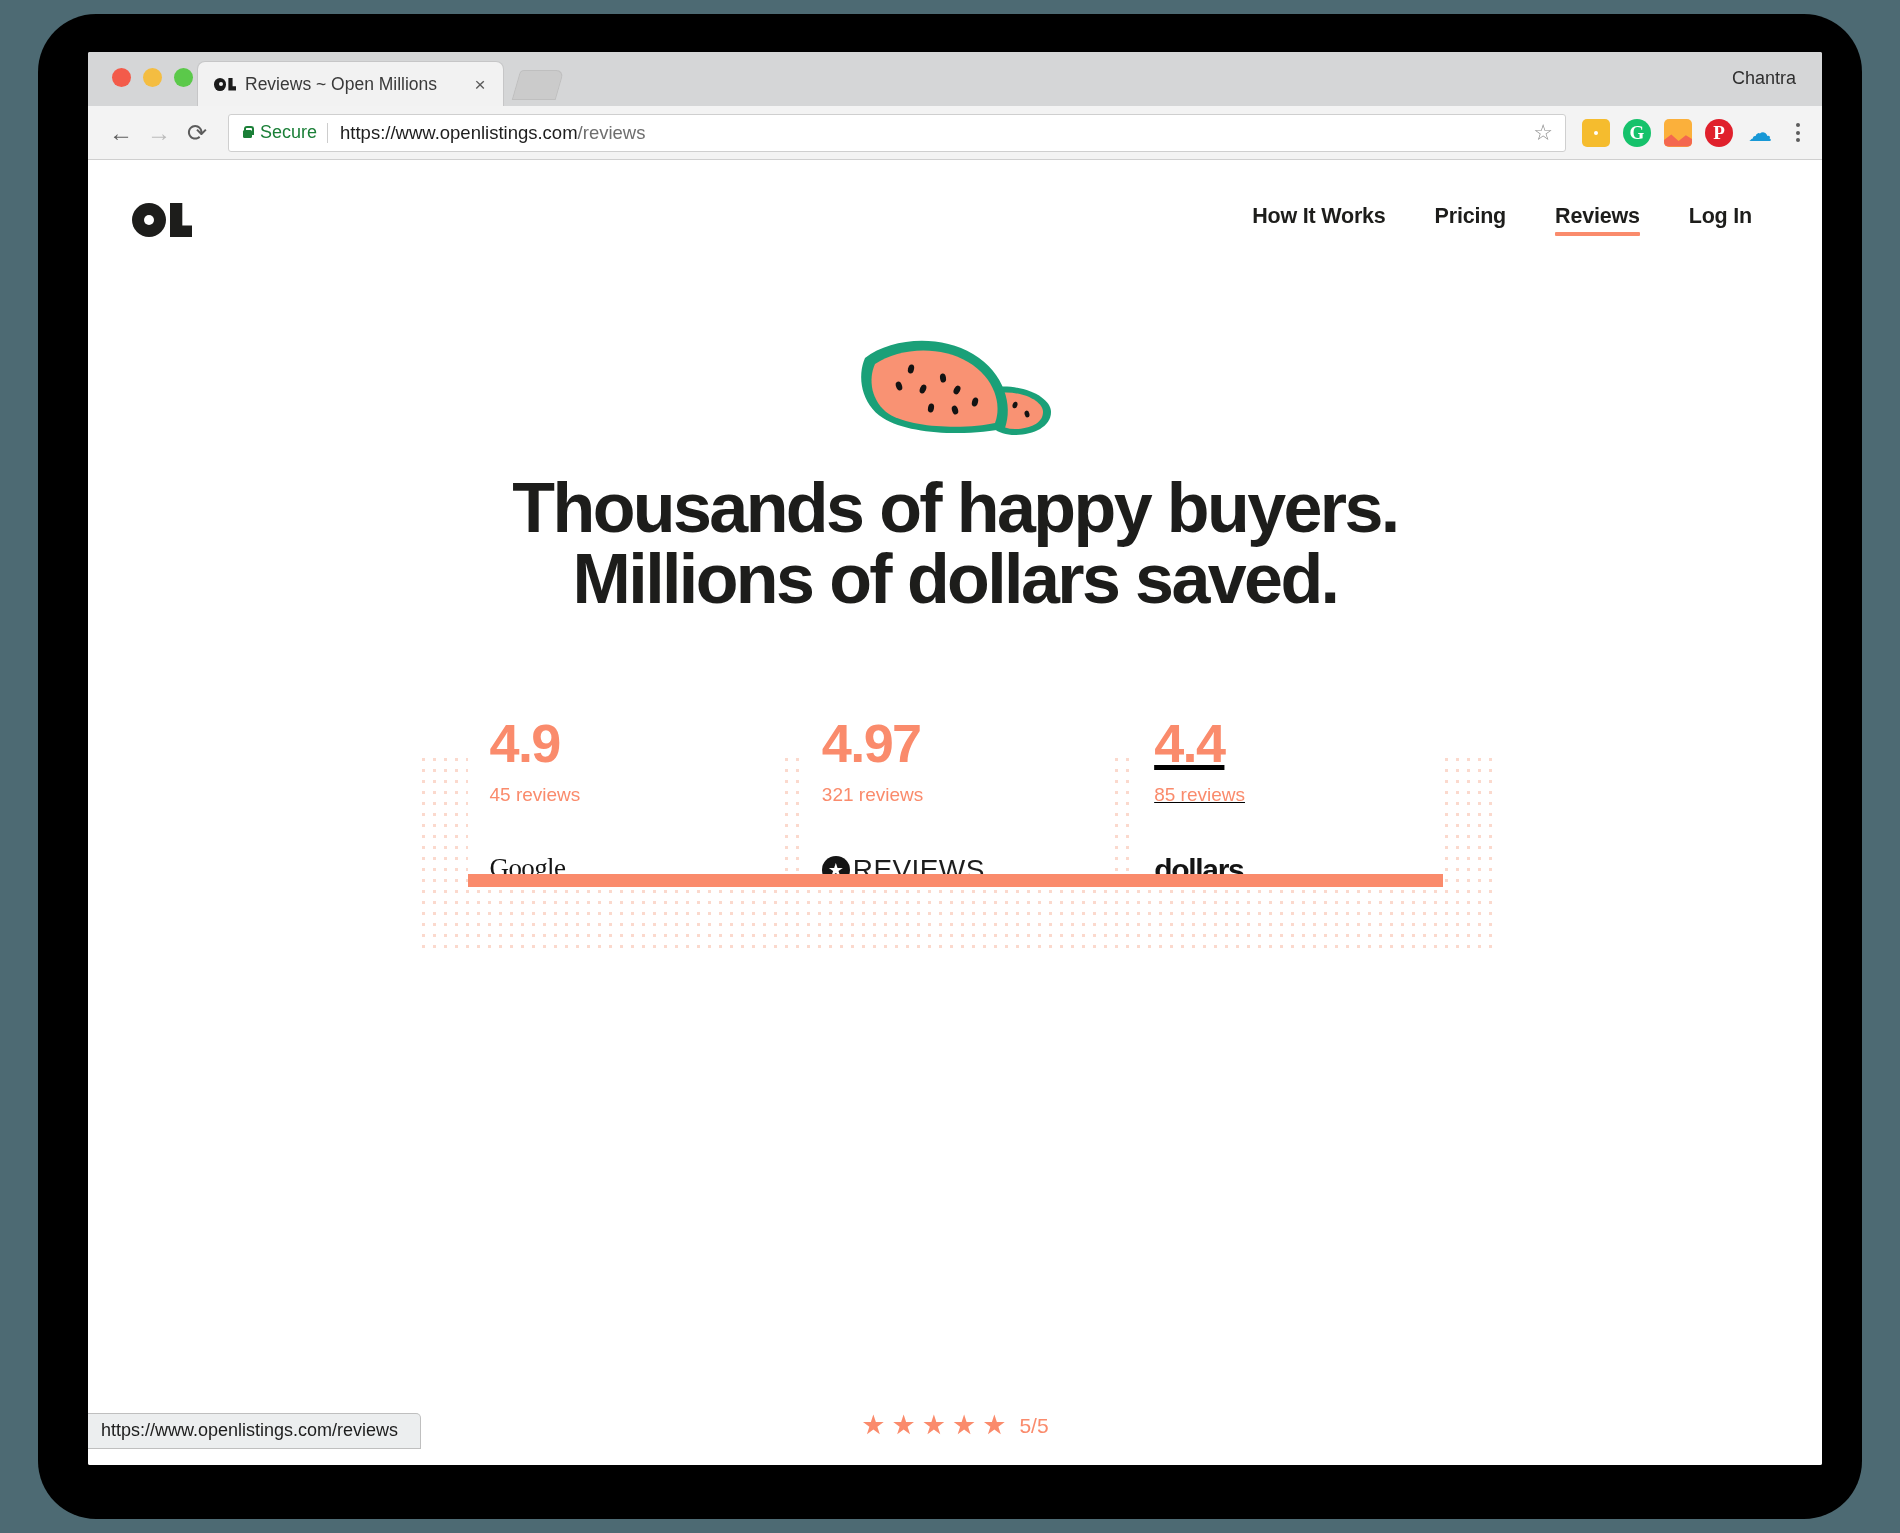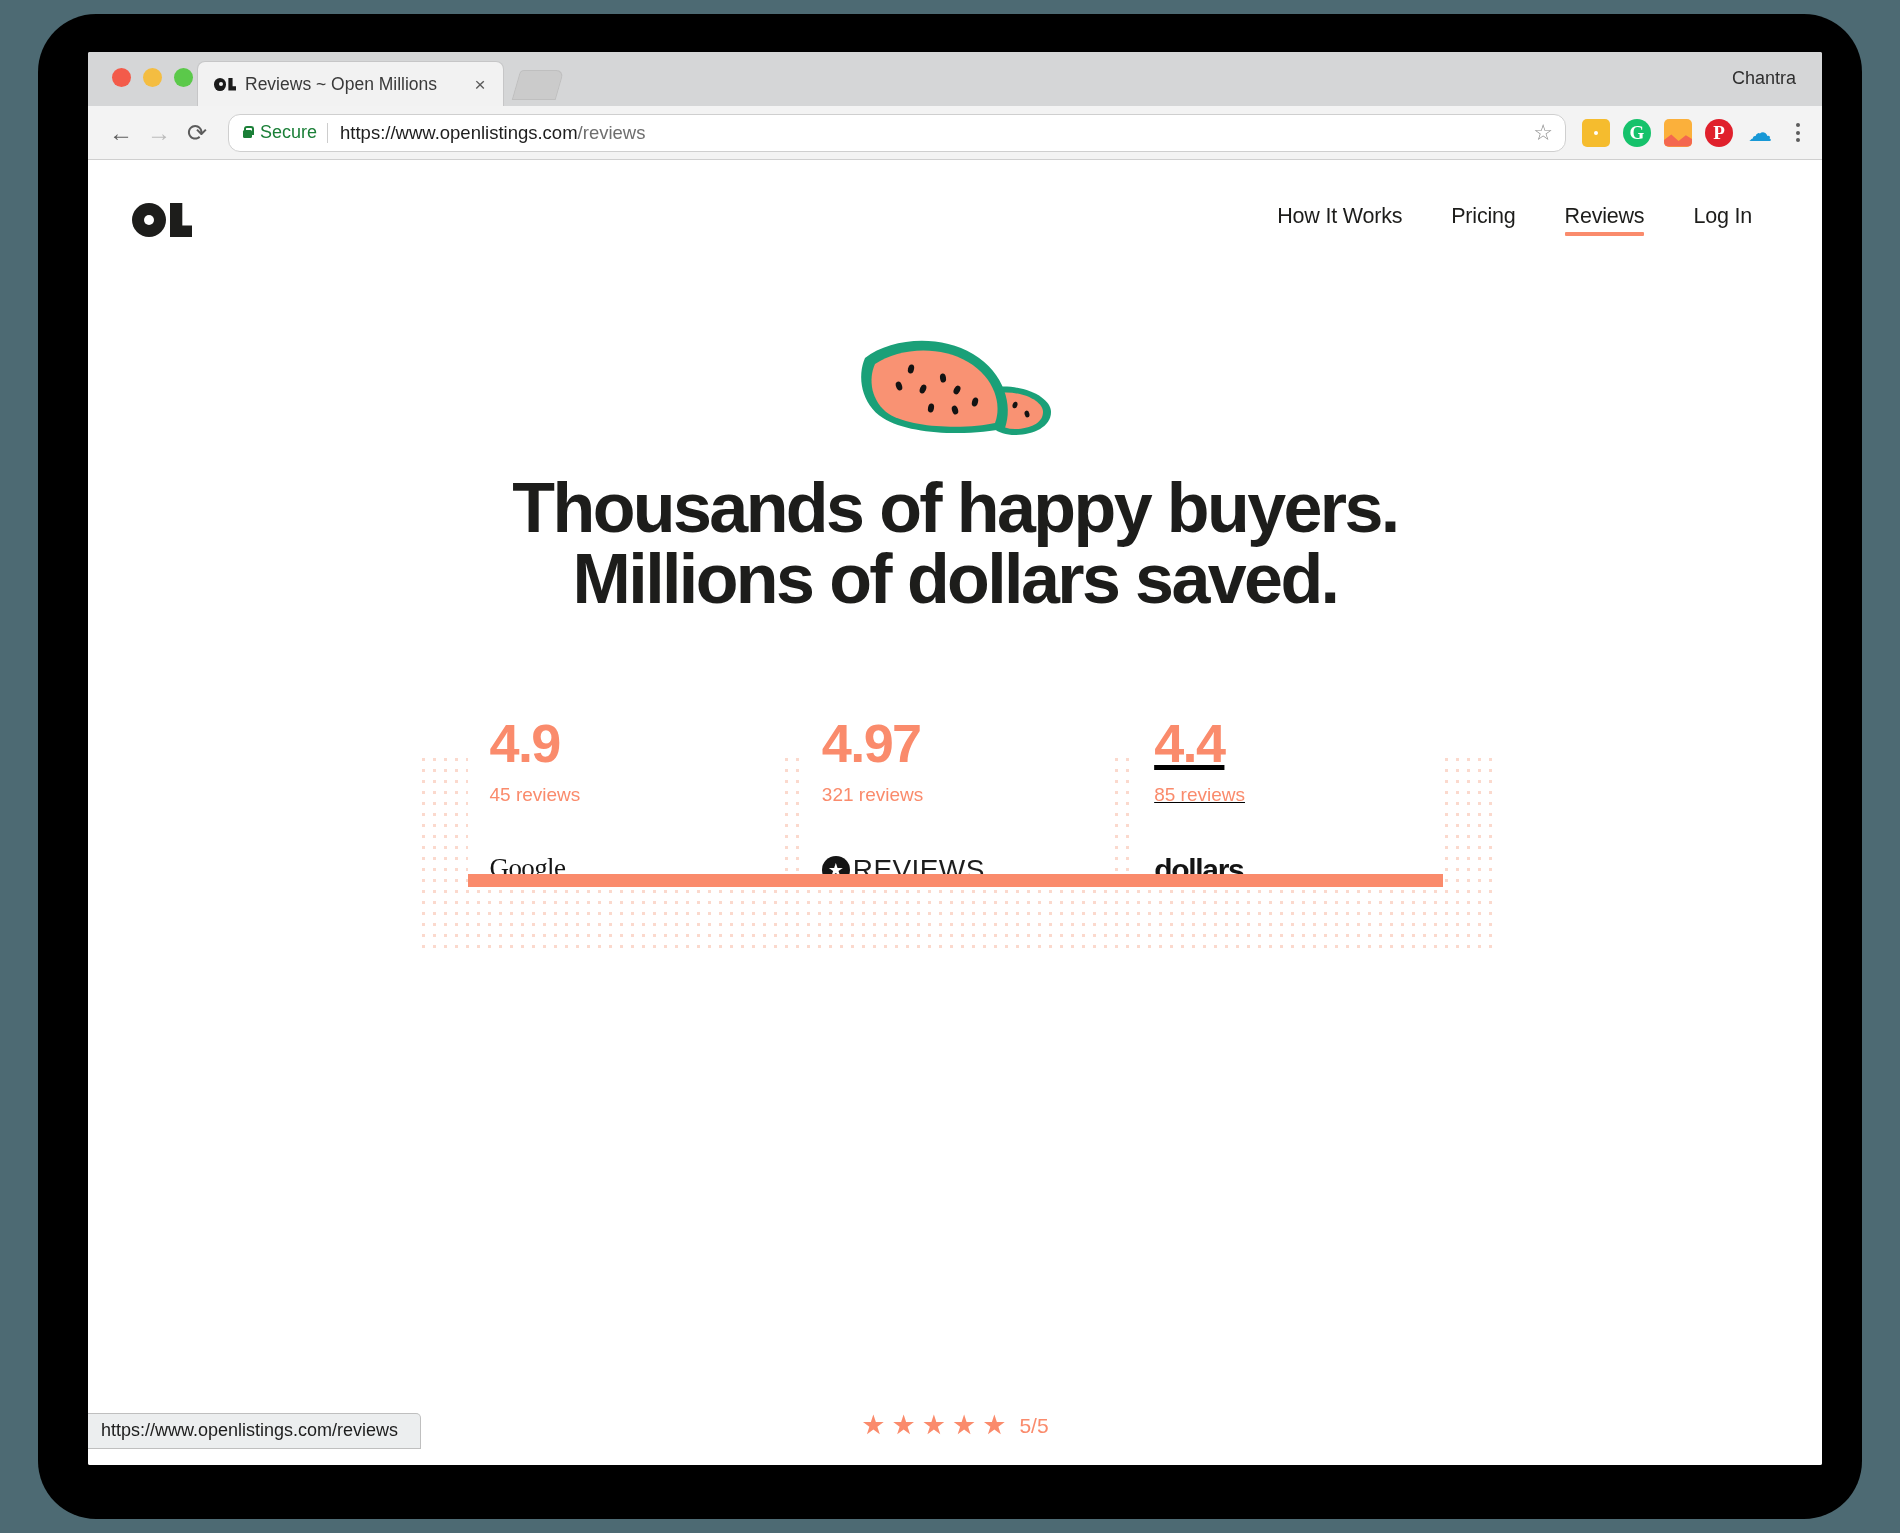--- a/index.html
+++ b/index.html
@@ -104,21 +104,21 @@
   .navbtn {
     width:38px; height:38px;
     display:flex; align-items:center; justify-content:center;
     font-size:24px; color:#5c5c5c; line-height:1;
   }
   .navbtn.dim { color:#bbbbbb; }
 
   .omnibox {
     flex:1 1 auto; margin-left:12px;
     height:38px; background:#fff;
-    border:1px solid #cfcfcf; border-radius:12px;
+    border:1px solid #cfcfcf; border-radius:3px;
     display:flex; align-items:center;
     padding:0 12px;
   }
   .lock {
     width:12px; height:15px; position:relative; flex:0 0 auto;
     margin-right:7px;
   }
   .lock::before{
     content:""; position:absolute; left:1.5px; top:5px;
     width:9px; height:8px; background:#1a7f37; border-radius:1.5px;
@@ -202,21 +202,21 @@
   .logo-l {
     width:22px; height:34px; background:#1d1d1b;
     clip-path:polygon(0 0,56% 0,56% 66%,100% 66%,100% 100%,0 100%);
   }
 
   .mainnav {
     margin-left:auto; display:flex; align-items:center; gap:49px;
   }
   .navitem {
     position:relative;
-    font-size:21.5px; font-weight:normal; color:#1d1d1b;
+    font-size:21.5px; font-weight:bold; color:#1d1d1b;
     letter-spacing:-.2px; padding-bottom:7px;
   }
   .navitem.active::after{
     content:""; position:absolute; left:0; right:0; bottom:0;
     height:4px; background:#fa8b6c; border-radius:1px;
   }
 
   
   .hero { text-align:center; padding-top:52px; }
   .melon { width:200px; height:105px; margin:0 auto 36px; display:block; }

